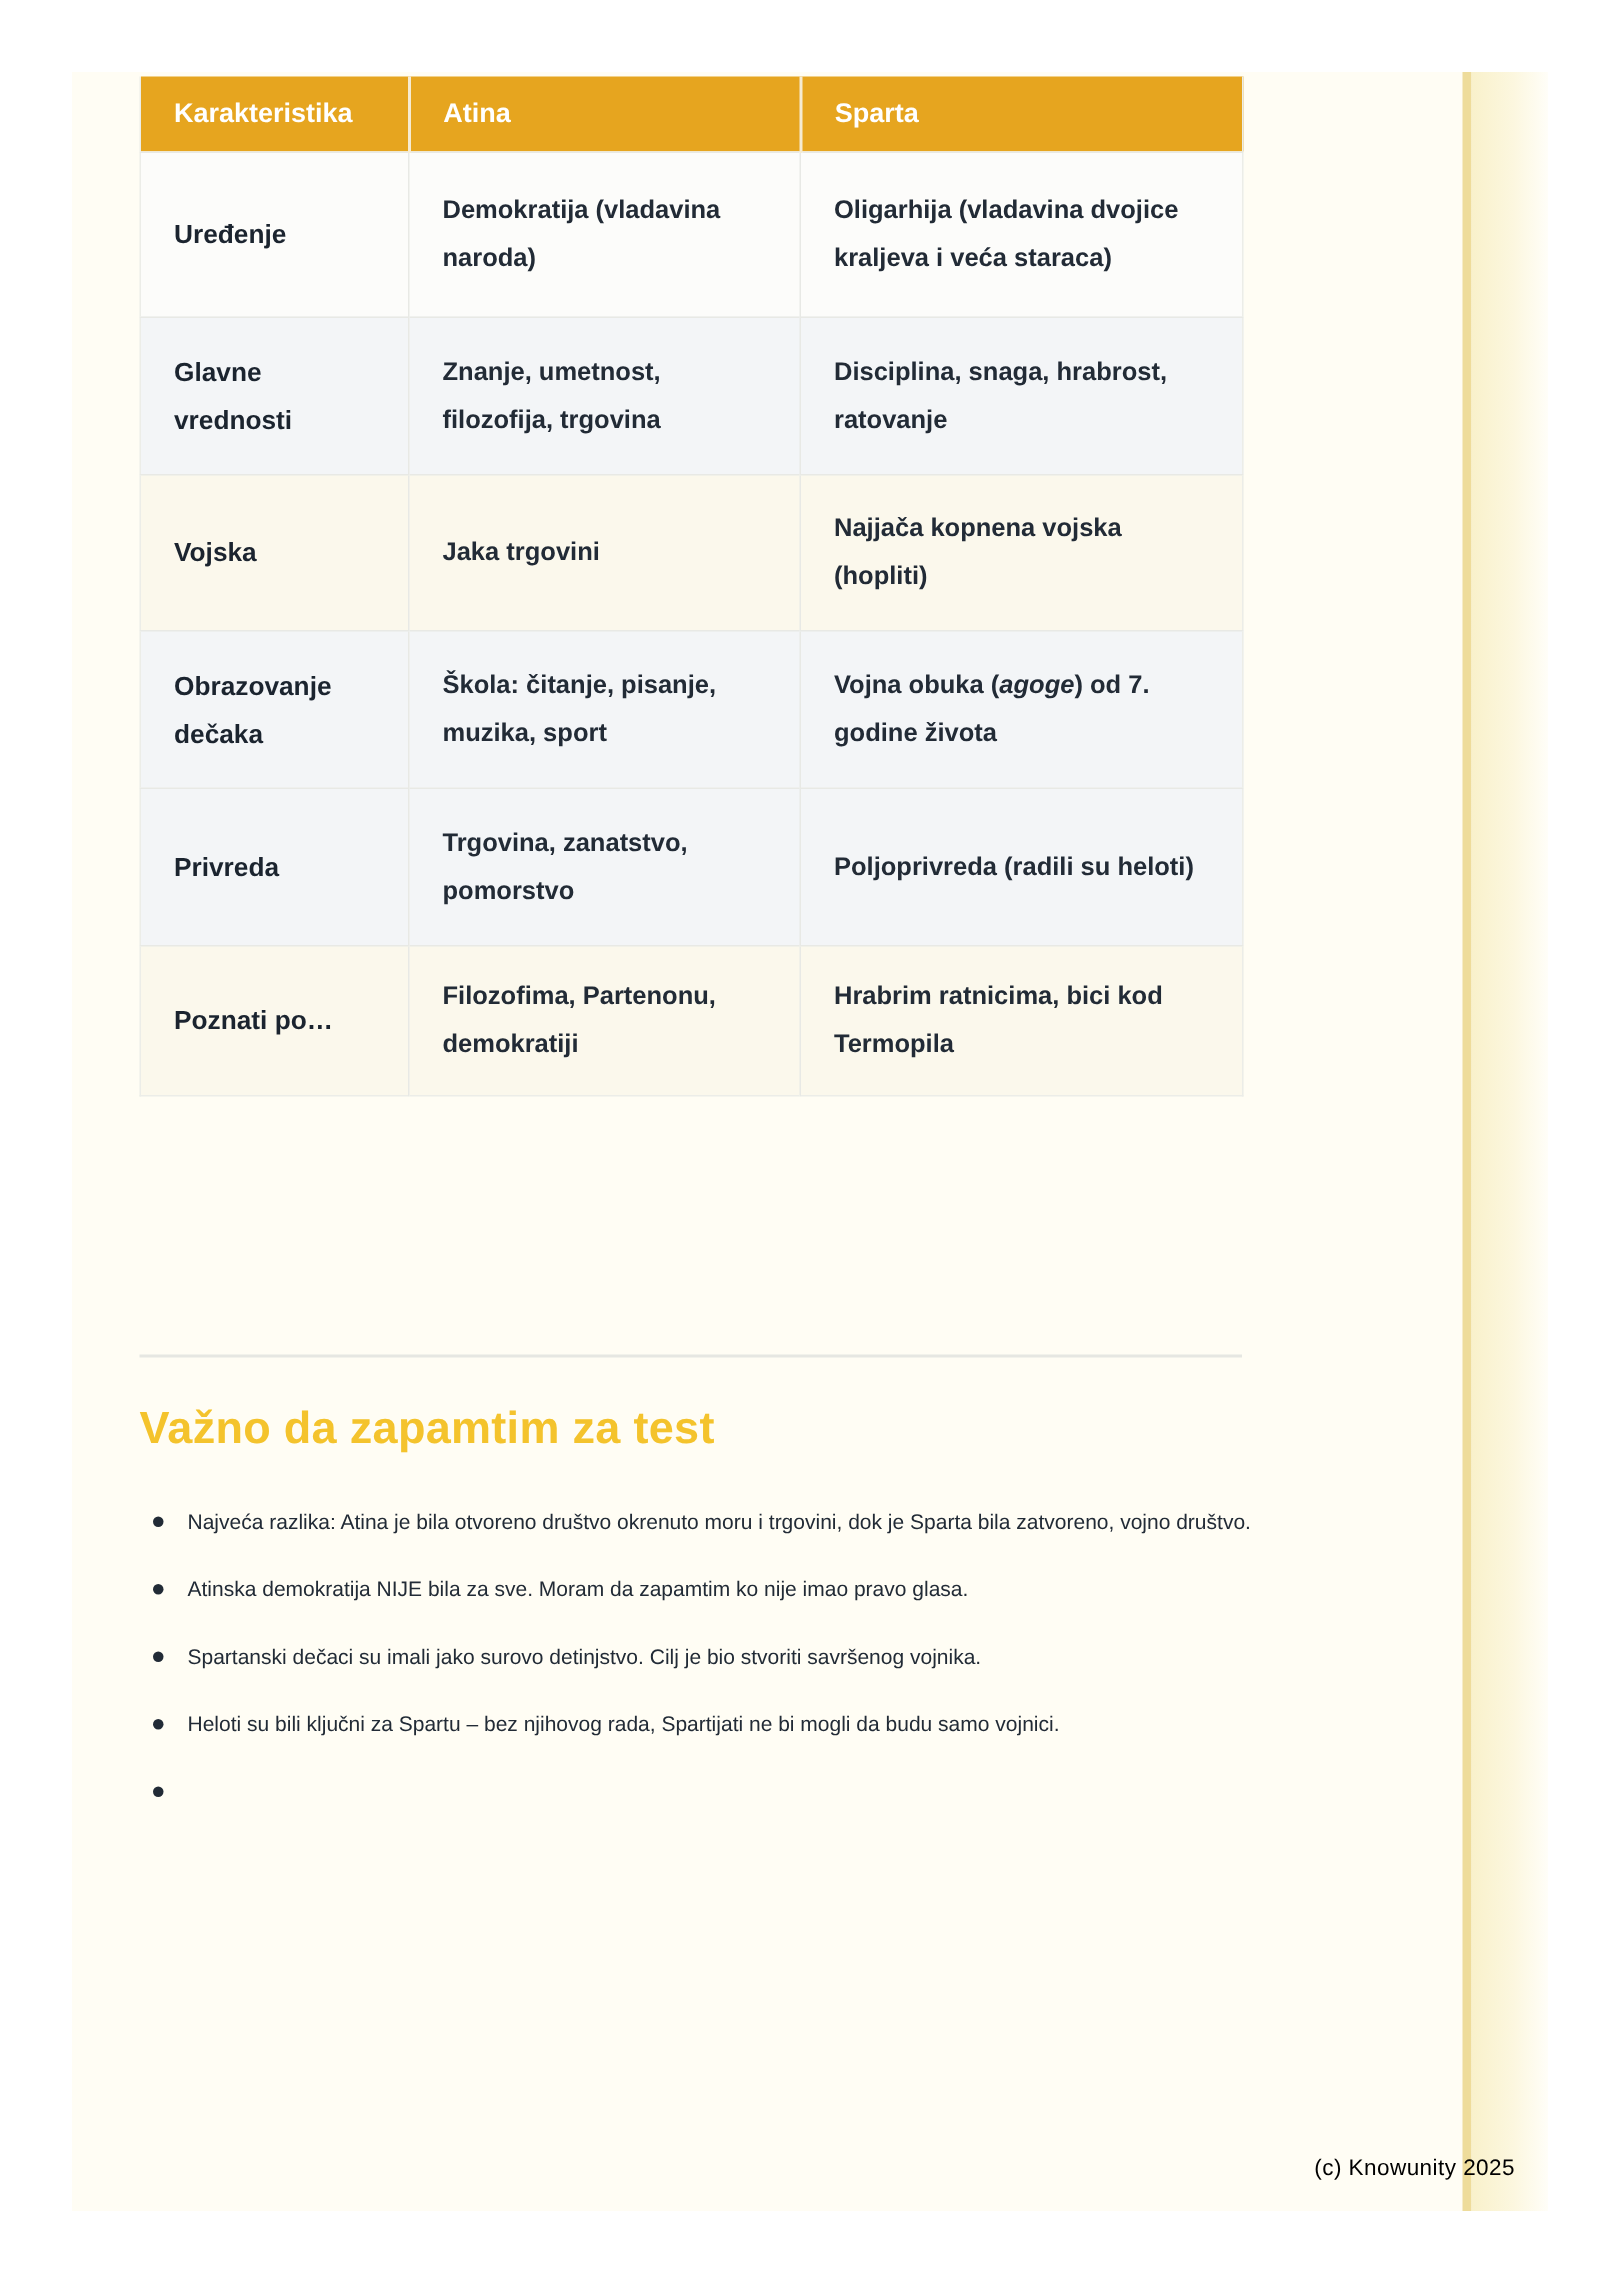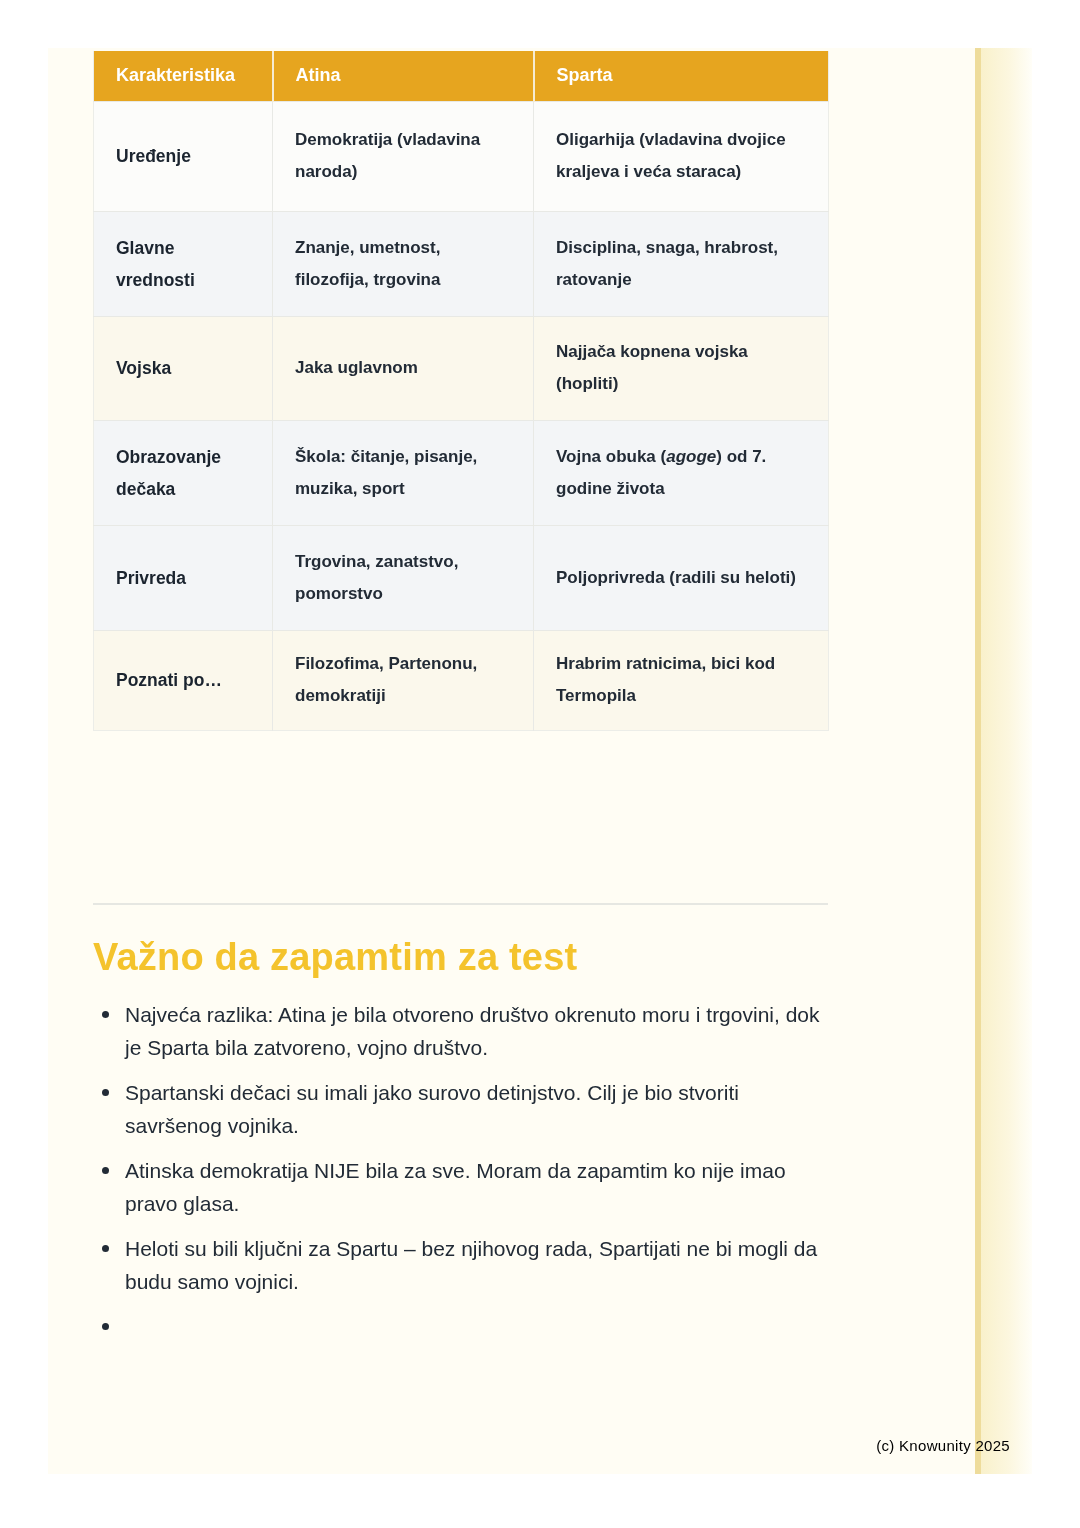--- a/index.html
+++ b/index.html
@@ -39,26 +39,26 @@
 
   tr.h110 { height:110px; } tr.h105 { height:105px; } tr.h104 { height:104px; }
   tr.h138 { height:138px; } tr.h100 { height:100px; }
 
   .italic { font-style:italic; }
 
   .divider { position:absolute; left:93px; top:903px; width:735px; height:2px;
              background:#E6E7E2; }
 
   .section-heading { position:absolute; left:93px; top:936px; width:740px;
-                     font-size:38px; font-weight:700; color:#F4C32C;
+                     font-size:30px; font-weight:700; color:#F4C32C;
                      letter-spacing:0.2px; }
 
   ul.notes { position:absolute; left:93px; top:998px; width:745px; list-style:none; }
   ul.notes li { position:relative; padding-left:32px; margin-bottom:12px;
-                font-size:21px; line-height:33px; color:#222B36; }
+                font-size:14px; line-height:33px; color:#222B36; }
   ul.notes li .dot { position:absolute; left:9px; top:13px; width:7px; height:7px;
                      border-radius:50%; background:#222B36; }
 
   .copyright { position:absolute; top:1437px; right:70px; font-size:15px;
                color:#000000; letter-spacing:0.3px; }
 </style>
 </head>
 <body>
 
 <div class="canvas">
@@ -86,21 +86,21 @@
         <td>Demokratija (vladavina naroda)</td>
         <td>Oligarhija (vladavina dvojice kraljeva i veća staraca)</td>
       </tr>
       <tr class="r-gray h105">
         <td class="lbl">Glavne vrednosti</td>
         <td>Znanje, umetnost, filozofija, trgovina</td>
         <td>Disciplina, snaga, hrabrost, ratovanje</td>
       </tr>
       <tr class="r-cream h104">
         <td class="lbl">Vojska</td>
-        <td>Jaka uglavnom</td>
+        <td>Jaka trgovini</td>
         <td>Najjača kopnena vojska (hopliti)</td>
       </tr>
       <tr class="r-gray h105">
         <td class="lbl">Obrazovanje dečaka</td>
         <td>Škola: čitanje, pisanje, muzika, sport</td>
         <td><span>Vojna obuka (</span><span class="italic">agoge</span><span>) od 7. godine života</span></td>
       </tr>
       <tr class="r-gray h105">
         <td class="lbl">Privreda</td>
         <td>Trgovina, zanatstvo, pomorstvo</td>
@@ -113,21 +113,21 @@
       </tr>
     </tbody>
   </table>
 
   <div class="divider"></div>
 
   <h2 class="section-heading">Važno da zapamtim za test</h2>
 
   <ul class="notes">
     <li><span class="dot"></span><span>Najveća razlika: Atina je bila otvoreno društvo okrenuto moru i trgovini, dok je Sparta bila zatvoreno, vojno društvo.</span></li>
+    <li><span class="dot"></span><span>Atinska demokratija NIJE bila za sve. Moram da zapamtim ko nije imao pravo glasa.</span></li>
     <li><span class="dot"></span><span>Spartanski dečaci su imali jako surovo detinjstvo. Cilj je bio stvoriti savršenog vojnika.</span></li>
-    <li><span class="dot"></span><span>Atinska demokratija NIJE bila za sve. Moram da zapamtim ko nije imao pravo glasa.</span></li>
     <li><span class="dot"></span><span>Heloti su bili ključni za Spartu – bez njihovog rada, Spartijati ne bi mogli da budu samo vojnici.</span></li>
     <li><span class="dot"></span></li>
   </ul>
 
   <div class="copyright">(c) Knowunity 2025</div>
 
 </div>
 
 </body></html>

